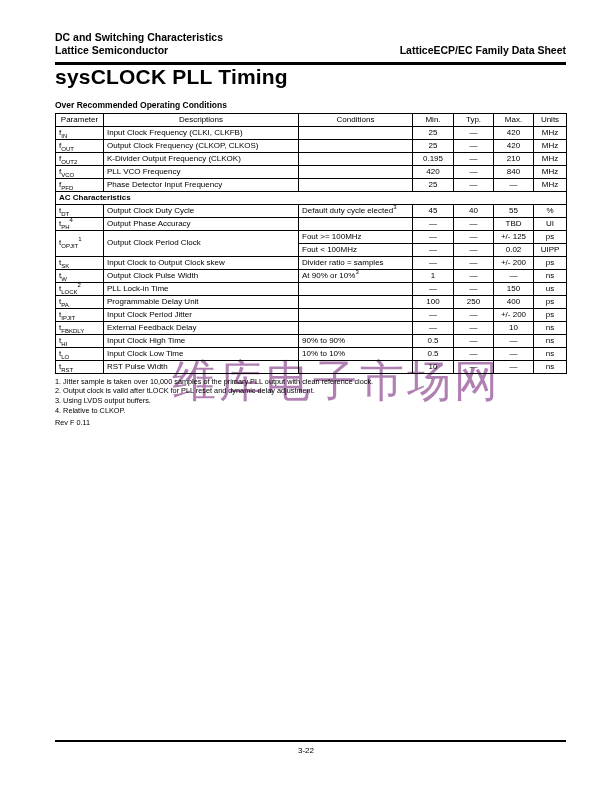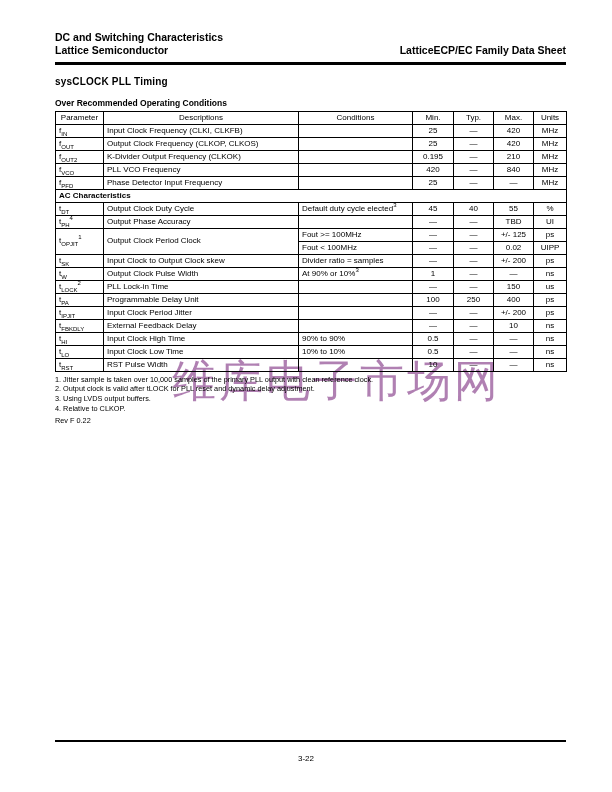--- a/index.html
+++ b/index.html
@@ -22,21 +22,21 @@
     color:#701a75;
     opacity:.55;
     z-index:0;
     white-space:nowrap;
     font-family:"DejaVu Sans", sans-serif;
   }
   .content { position:absolute; left:55px; top:31px; width:511px; z-index:1; }
   .hdr-line1 { font-weight:700; font-size:10.5px; line-height:13px; }
   .hdr-line2 { display:flex; justify-content:space-between; align-items:flex-start; font-weight:700; font-size:10.5px; line-height:13px; }
   .hdr-rule { height:2.5px; background:#000; margin-top:5px; }
-  .sec-title { font-size:10px; font-weight:700; margin-top:11px; letter-spacing:.2px; }
+  .sec-title { font-size:21px; font-weight:700; letter-spacing:.2px; }
   .caption { text-align:left; font-weight:700; font-size:8.5px; margin:11px 0 3px 0; }
 
   table.pll { border-collapse:collapse; table-layout:fixed; width:511px; background:transparent; }
   .pll th, .pll td {
     border:1px solid #000;
     font-size:8px;
     height:13px;
     padding:0 3px;
     line-height:1.15;
     white-space:nowrap;
@@ -49,21 +49,21 @@
   .pll td.num { text-align:center; }
   .pll td.section { font-weight:700;margin-top:8px; }
   .pll sub { font-size:6px; line-height:0; }
   .pll sup { font-size:6px; line-height:0; }
   .cond sup, .caption sup { font-size:6px; }
 
   .footnotes { margin-top:3px; font-size:7.3px; line-height:9.7px; }
   .footnotes div { white-space:nowrap; }
 
   .footer-rule { position:absolute; left:55px; top:740px; width:511px; height:2px; background:#000; z-index:1; }
-  .page-num { position:absolute; left:0; top:746px; width:612px; text-align:center; font-size:8px; z-index:1;margin-top:8px; }
+  .page-num { position:absolute; left:0; top:746px; width:612px; text-align:center; font-size:8px; z-index:1; }
 </style>
 </head>
 <body>
 
 <div class="page">
 
   <div class="watermark">维库电子市场网</div>
 
   <div class="content">
 
@@ -264,20 +264,20 @@
           </tr>
         </tbody>
     </table>
 
     <div class="footnotes">
         <div>1.  Jitter sample is taken over 10,000 samples of the primary PLL output with clean reference clock.</div>
         <div>2.  Output clock is valid after tLOCK for PLL reset and dynamic delay adjustment.</div>
         <div>3.  Using LVDS output buffers.</div>
         <div>4.  Relative to CLKOP.</div>
       </div>
-    <div class="footnotes">Rev F 0.22</div>
+    <div class="footnotes">Rev F 0.11</div>
 
   </div>
 
   <div class="footer-rule"></div>
   <div class="page-num">3-22</div>
 
 </div>
 
 </body></html>

